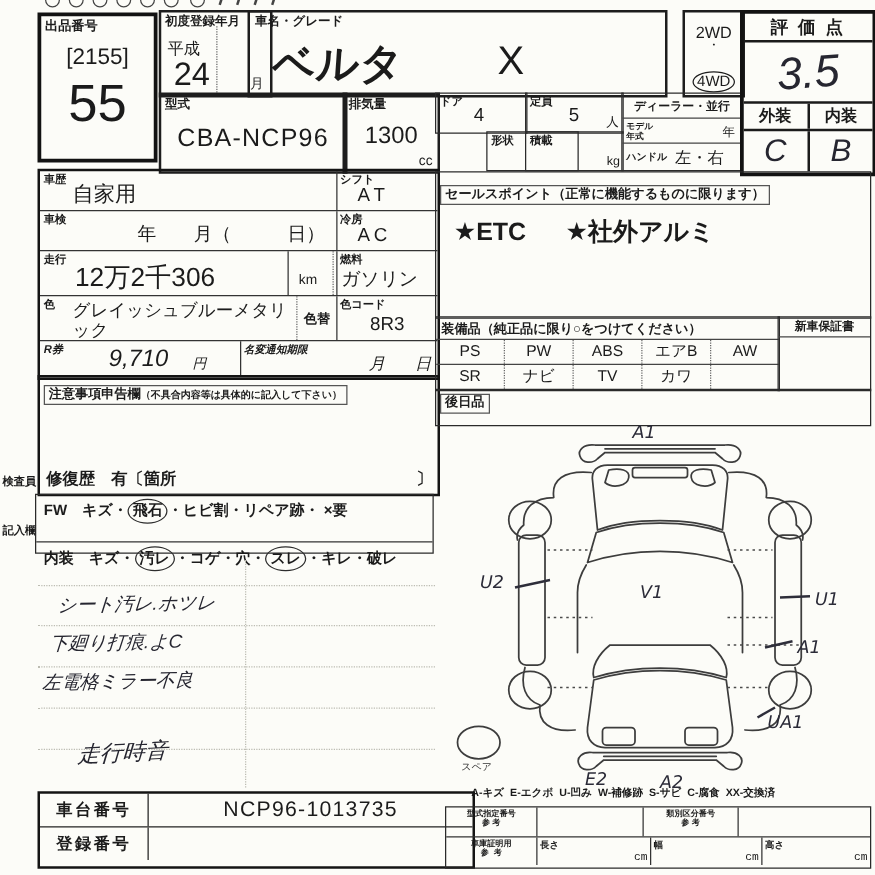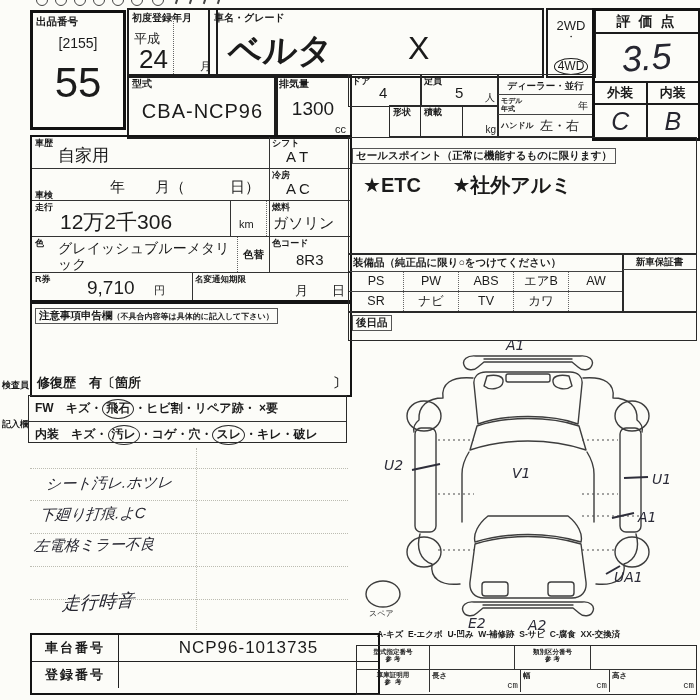--- a/index.html
+++ b/index.html
@@ -37,34 +37,34 @@
       <div class="cut" style="left:131px"></div>
     <div class="cut" style="left:152px"></div>
     <div class="abs" style="left:176px;top:-4px;width:1.5px;height:8px;background:#444;transform:rotate(18deg)"></div>
     <div class="abs" style="left:190px;top:-4px;width:1.5px;height:8px;background:#444;transform:rotate(18deg)"></div>
     <div class="abs" style="left:204px;top:-4px;width:1.5px;height:8px;background:#444;transform:rotate(18deg)"></div>
     <div class="abs" style="left:218px;top:-4px;width:1.5px;height:8px;background:#444;transform:rotate(18deg)"></div>
   </div>
 
   <div class="b3" style="left:30px;top:10px;width:90px;height:114px;">
     <div class="abs lbl" style="left:3px;top:3px;font-size:10.5px;">出品番号</div>
-    <div class="abs" style="left:0;right:0;top:22px;text-align:center;font-size:14px;">[2155]</div>
+    <div class="abs" style="left:0;right:0;top:22px;text-align:center;font-size:18px;">[2155]</div>
     <div class="abs" style="left:0;right:0;top:46px;text-align:center;font-size:42px;font-weight:500;">55</div>
   </div>
 
   <div class="b2" style="left:127px;top:8px;width:87px;height:66px;">
     <div class="abs lbl" style="left:3px;top:3px;">初度登録年月</div>
     <div class="abs" style="left:5px;top:20px;font-size:13px;">平成</div>
     <div class="abs" style="left:10px;top:34px;font-size:26px;">24</div>
     <div class="abs" style="right:0;top:11px;width:42px;bottom:0;border-left:1.5px dotted #666;">
       <span class="abs" style="right:5px;bottom:2px;font-size:11px;">月</span>
     </div>
   </div>
 
-  <div class="b2" style="left:208px;top:8px;width:332px;height:66px;">
+  <div class="b2" style="left:198px;top:8px;width:332px;height:66px;">
     <div class="abs lbl" style="left:4px;top:3px;">車名・グレード</div>
     <div class="abs" style="left:18px;top:18px;font-size:34px;font-weight:600;transform:skewX(-4deg);">ベルタ</div>
     <div class="abs" style="left:198px;top:20px;font-size:32px;font-weight:500;">X</div>
   </div>
 
   <div class="b2" style="left:546px;top:8px;width:46px;height:66px;text-align:center;">
     <div style="font-size:13px;margin-top:8px;">2WD</div>
     <div style="font-size:10px;line-height:8px;">・</div>
     <div style="margin-top:15px;"><span class="oval" style="font-size:12px;">4WD</span></div>
   </div>
@@ -130,21 +130,21 @@
     <div style="position:relative;height:31px;">
       <span class="abs lbl-s" style="left:3px;top:2px;">車歴</span>
       <span class="abs" style="left:26px;top:7px;font-size:17px;">自家用</span>
       <div class="abs" style="left:237px;top:0;bottom:0;right:0;border-left:1px solid #333;">
         <span class="abs lbl-s" style="left:2px;top:2px;">シフト</span>
         <span class="abs" style="left:16px;top:11px;font-size:15px;letter-spacing:4px;">AT</span>
       </div>
     </div>
 
     <div style="position:relative;height:31px;border-top:1px solid #333;">
-      <span class="abs lbl-s" style="left:3px;top:2px;margin-top:20px;">車検</span>
+      <span class="abs lbl-s" style="left:3px;top:2px;">車検</span>
       <span class="abs" style="left:78px;top:9px;font-size:15px;">年　　月（　　　日）</span>
       <div class="abs" style="left:237px;top:0;bottom:0;right:0;border-left:1px solid #333;">
         <span class="abs lbl-s" style="left:2px;top:2px;">冷房</span>
         <span class="abs" style="left:16px;top:11px;font-size:15px;letter-spacing:3px;">AC</span>
       </div>
     </div>
 
     <div style="position:relative;height:35px;border-top:1px solid #333;">
       <span class="abs lbl-s" style="left:3px;top:2px;">走行</span>
       <span class="abs" style="left:28px;top:7px;font-size:21px;">12万2千306</span>
@@ -166,21 +166,21 @@
       </div>
       <div class="abs" style="left:205px;top:0;bottom:0;width:32px;border-left:1px dotted #666;">
         <span class="abs" style="left:5px;top:11px;font-size:10.5px;font-weight:bold;">色替</span>
       </div>
       <div class="abs" style="left:237px;top:0;bottom:0;right:0;border-left:1px solid #333;">
         <span class="abs lbl-s" style="left:2px;top:2px;">色コード</span>
         <span class="abs" style="left:26px;top:14px;font-size:15px;">8R3</span>
       </div>
     </div>
 
-    <div style="position:relative;height:28px;border-top:1px solid #333;">
+    <div style="position:relative;height:28px;border-top:1px solid #333;font-style:italic;">
       <span class="abs lbl-s" style="left:3px;top:2px;">R券</span>
       <span class="abs" style="left:55px;top:4px;font-size:19px;">9,710</span>
       <span class="abs" style="left:122px;top:10px;font-size:11px;">円</span>
       <div class="abs" style="left:160px;top:0;bottom:0;right:0;border-left:1px solid #333;">
         <span class="abs lbl-s" style="left:2px;top:2px;font-size:8.5px;">名変通知期限</span>
         <span class="abs" style="right:42px;top:9px;font-size:13px;">月</span>
         <span class="abs" style="right:5px;top:9px;font-size:13px;">日</span>
       </div>
     </div>
   </div>
@@ -189,21 +189,21 @@
     <div style="padding:3px 0 0 3px;">
       <span class="boxedlbl" style="font-size:10.5px;"><span>注意事項申告欄</span><span style="font-size:8px;font-weight:bold;">（不具合内容等は具体的に記入して下さい）</span></span>
     </div>
     <span class="abs" style="left:5px;bottom:3px;font-size:13px;font-weight:bold;">修復歴　有〔箇所</span>
     <span class="abs" style="right:4px;bottom:3px;font-size:13px;font-weight:bold;">〕</span>
   </div>
 
   <div class="abs lbl-s" style="left:2px;top:381px;font-size:9px;">検査員</div>
   <div class="abs lbl-s" style="left:2px;top:420px;font-size:9px;">記入欄</div>
   <div class="b1" style="left:28px;top:395px;width:317px;height:46px;">
-    <div style="height:22px;border-bottom:1px solid #333;font-size:12px;font-weight:bold;padding:3px 0 0 6px;white-space:nowrap;">
+    <div style="height:22px;border-bottom:1px solid #333;font-size:12px;font-weight:bold;padding:3px 0 12px 6px;white-space:nowrap;">
       <span>FW　キズ・</span><span class="circ">飛石</span><span>・ヒビ割・リペア跡・ ×要</span>
     </div>
     <div style="height:22px;font-size:12px;font-weight:bold;padding:3px 0 0 6px;white-space:nowrap;">
       <span>内装　キズ・</span><span class="circ">汚レ</span><span>・コゲ・穴・</span><span class="circ">スレ</span><span>・キレ・破レ</span>
     </div>
   </div>
 
   <div class="b1" style="left:348px;top:137px;width:347px;height:116px;">
     <div style="padding:7px 0 0 3px;">
       <span class="boxedlbl" style="font-size:10.5px;">セールスポイント（正常に機能するものに限ります）</span>

